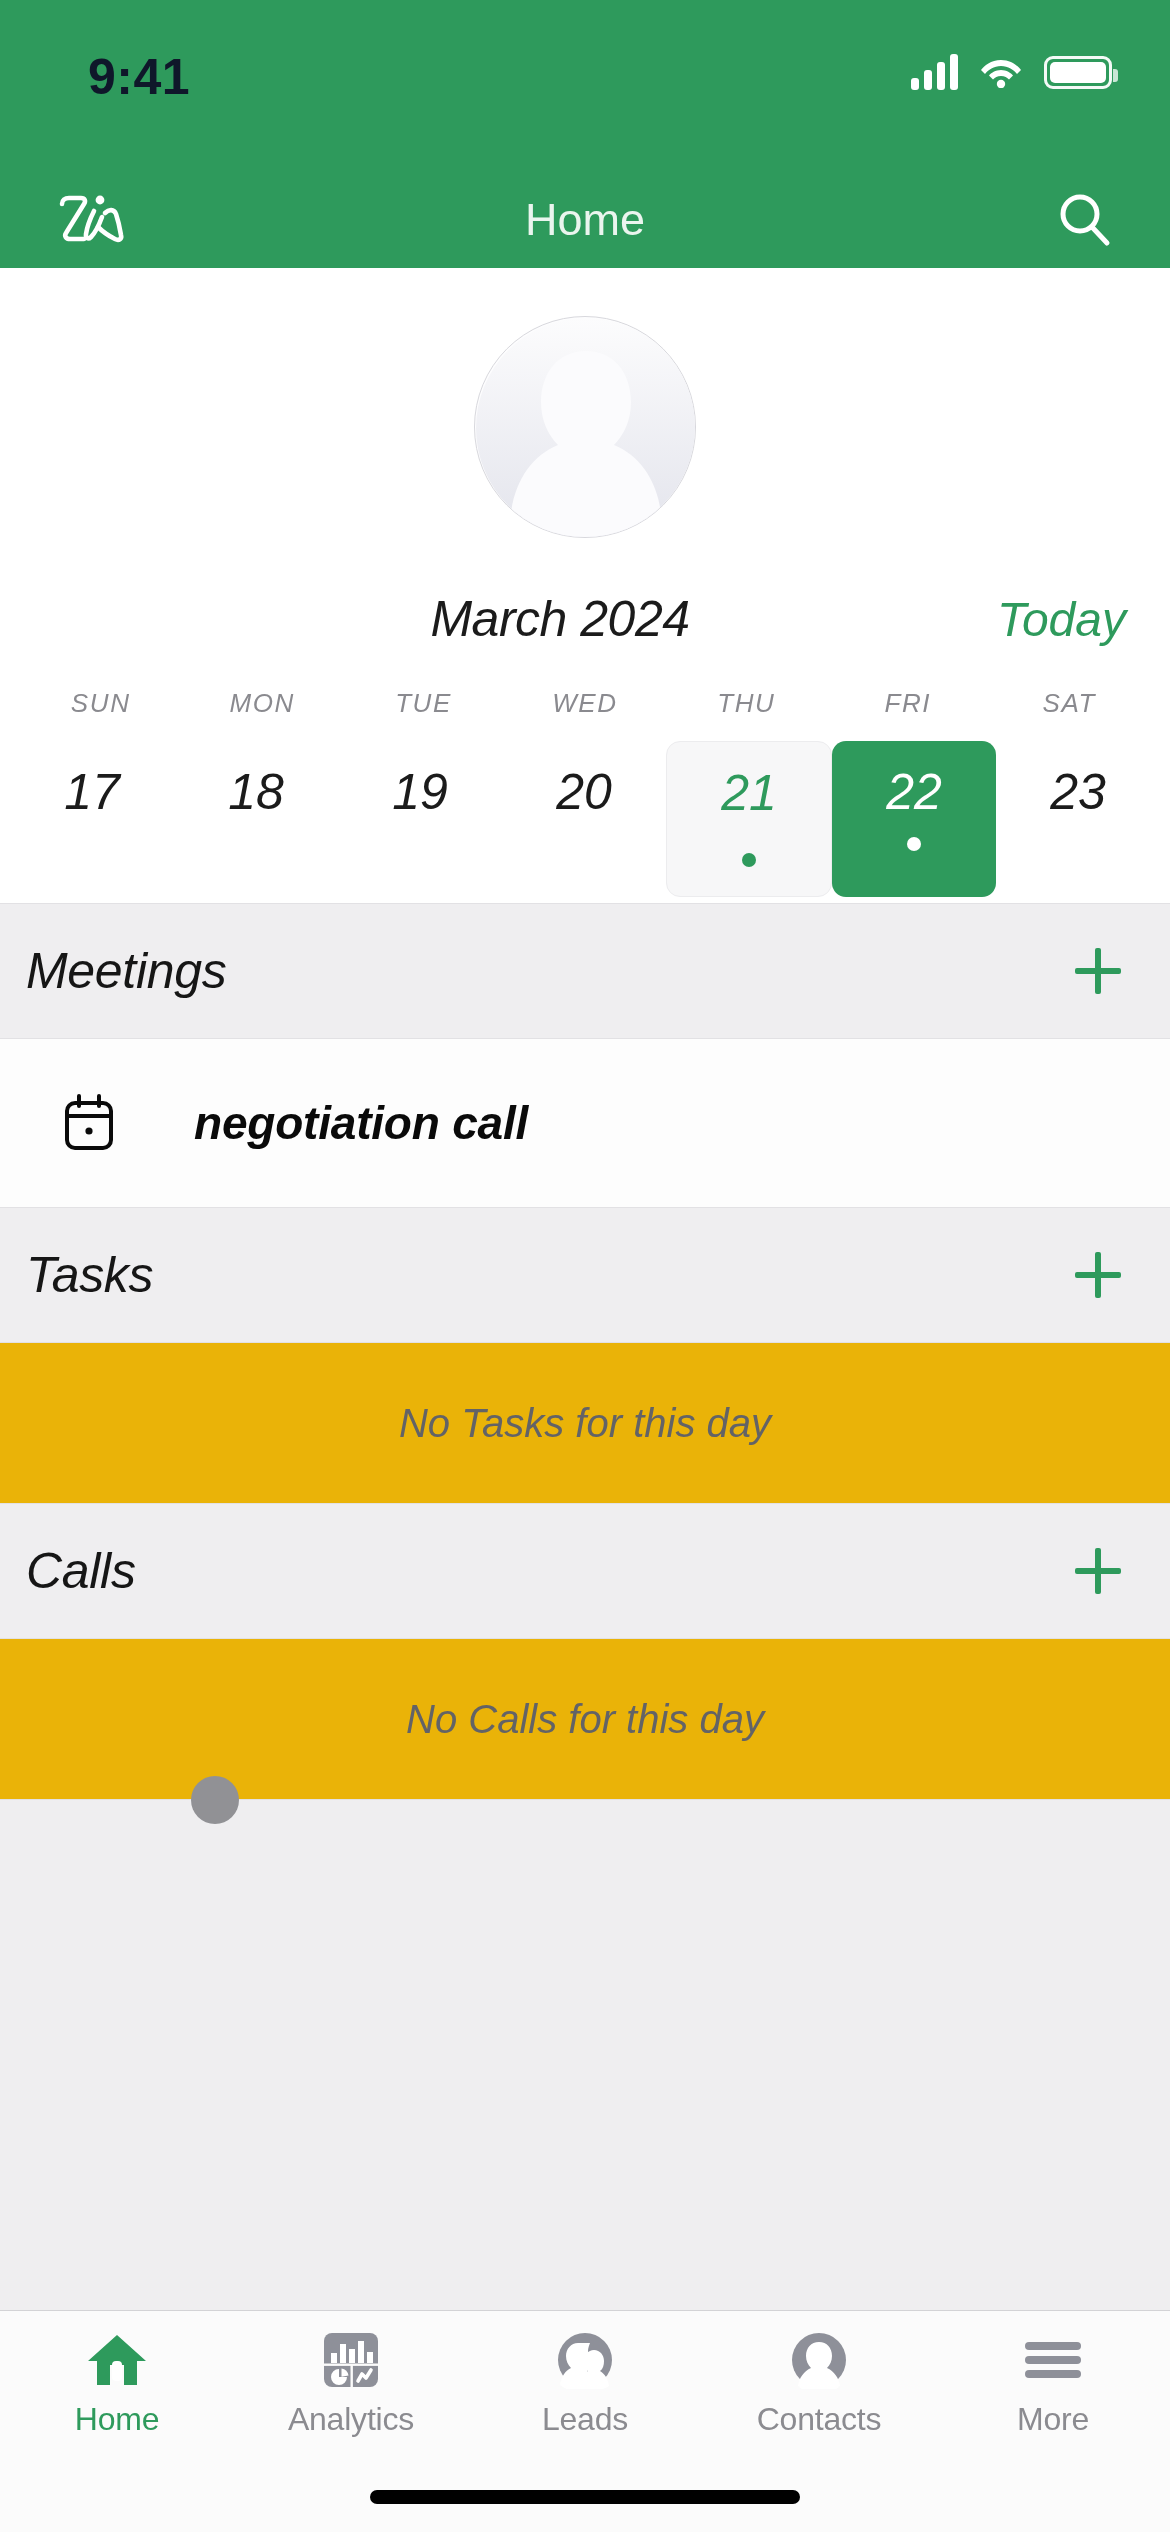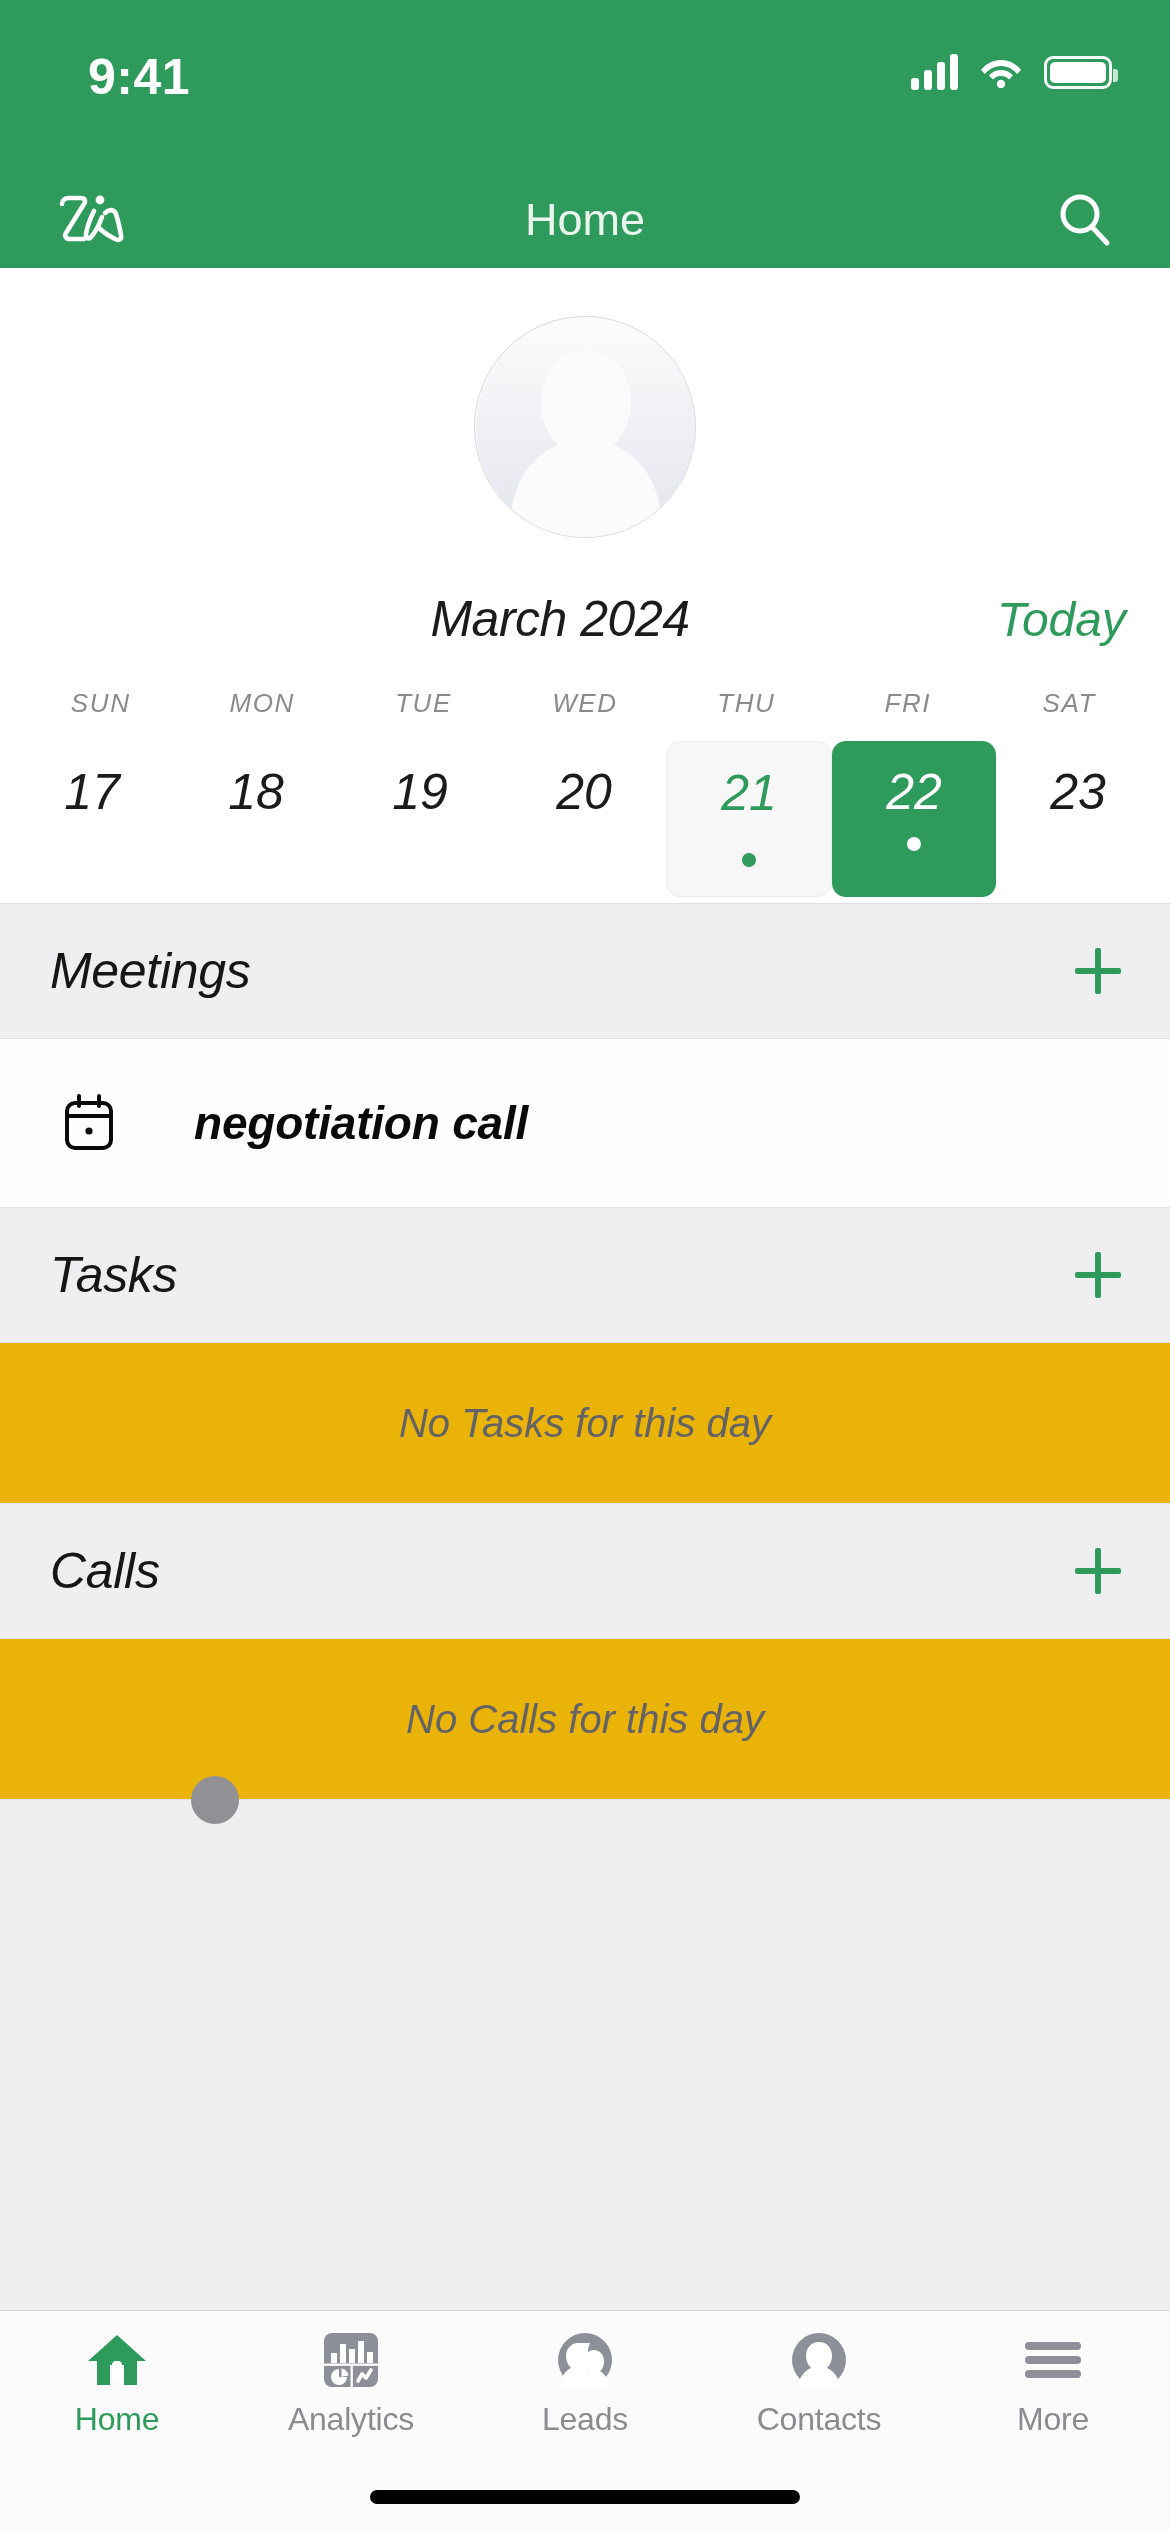--- a/index.html
+++ b/index.html
@@ -11,21 +11,21 @@
     overflow:hidden;
   }
   .phone { position:relative; width:1170px; height:2532px; display:flex; flex-direction:column; background:#ffffff; }
 
   
   .statusbar {
     height:172px; background:#2E9A5C; position:relative; flex:0 0 auto;
   }
   .sb-time {
     position:absolute; left:88px; top:48px;
-    color:#ffffff; font-size:50px; font-weight:700; letter-spacing:0.5px;
+    color:#0f172a; font-size:50px; font-weight:700; letter-spacing:0.5px;
   }
   .sb-icons { position:absolute; right:58px; top:54px; display:flex; align-items:center; gap:22px; }
   .bars { display:flex; align-items:flex-end; gap:5px; height:36px; }
   .bars i { display:block; width:8px; background:#ffffff; border-radius:3px; }
   .bars i:nth-child(1){ height:12px; }
   .bars i:nth-child(2){ height:20px; }
   .bars i:nth-child(3){ height:28px; }
   .bars i:nth-child(4){ height:36px; }
   .wifi { width:42px; height:32px; position:relative; }
   .battery {
@@ -86,21 +86,21 @@
   .day.today { background:#f7f7f8; border:1px solid #ececee;gap:15px; }
   .day.today .num { color:#2E9A5C; }
   .day.today .dot { background:#2E9A5C; }
   .day.selected { background:#2E9A5C; }
   .day.selected .num { color:#ffffff; }
   .day.selected .dot { background:#ffffff; }
 
   
   .sec-header {
     height:136px; background:#EFEEF0; display:flex; align-items:center;
-    justify-content:space-between; padding:0 32px 0 50px;
+    justify-content:space-between; padding:0 32px 0 26px;
     border-top:1px solid #e2e1e4; border-bottom:1px solid #e2e1e4;
     flex:0 0 auto;
   }
   .sec-title { font-size:50px; color:#161616; font-weight:400; letter-spacing:-0.3px; }
   .add-btn {
     width:80px; height:80px; display:flex; align-items:center; justify-content:center; position:relative;
   }
   .add-btn::before, .add-btn::after {
     content:""; position:absolute; background:#2E9A5C; border-radius:2px;
   }

